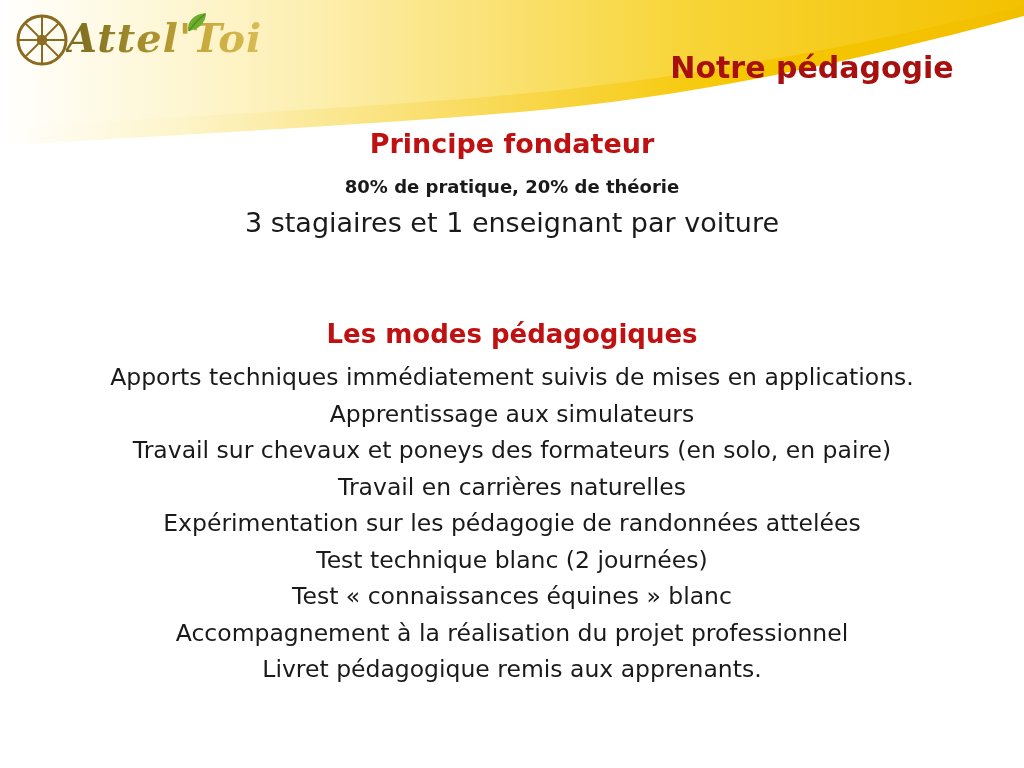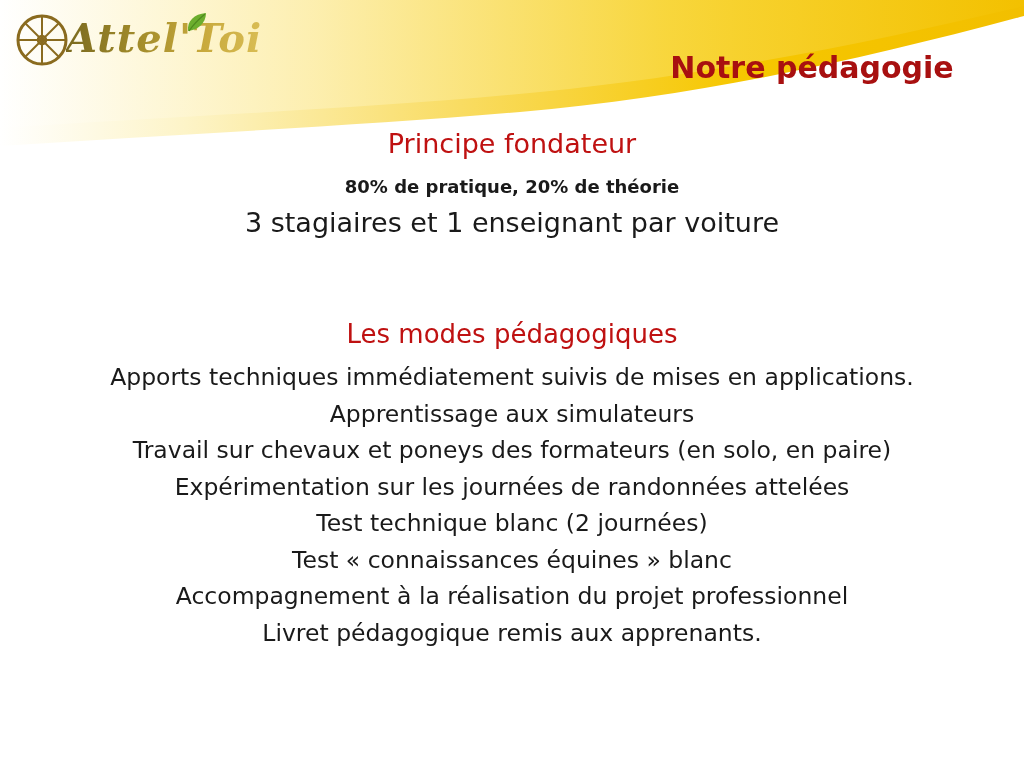--- a/index.html
+++ b/index.html
@@ -70,21 +70,21 @@
     top: 128px;
     left: 0;
     width: 1024px;
     text-align: center;
     color: #1a1a1a;
   }
 
   .section-heading {
     color: #bf1111;
     font-family: "DejaVu Sans", sans-serif;
-    font-weight: normal;
+    font-weight: bold;
     font-size: 27px;
     margin: 0 0 10px 0;
   }
   .section-heading.second {
     font-size: 26px;
   }
 
   .line {
     font-family: "DejaVu Sans", sans-serif;
     font-size: 27px;
@@ -158,20 +158,21 @@
     <p class="line">3 stagiaires et 1 enseignant par voiture</p>
   </div>
 
   <div class="spacer"></div>
 
   <div class="modes-list">
     <p class="section-heading second">Les modes pédagogiques</p>
     <p class="line">Apports techniques immédiatement suivis de mises en applications.</p>
     <p class="line">Apprentissage aux simulateurs</p>
     <p class="line">Travail sur chevaux et poneys des formateurs (en solo, en paire)</p>
-    <p class="line">Expérimentation sur les journées de randonnées attelées</p>
+    <p class="line">Travail en carrières naturelles</p>
+    <p class="line">Expérimentation sur les pédagogie de randonnées attelées</p>
     <p class="line">Test technique blanc (2 journées)</p>
     <p class="line">Test « connaissances équines » blanc</p>
     <p class="line">Accompagnement à la réalisation du projet professionnel</p>
     <p class="line">Livret pédagogique remis aux apprenants.</p>
   </div>
 
 </div>
 
 </body></html>

